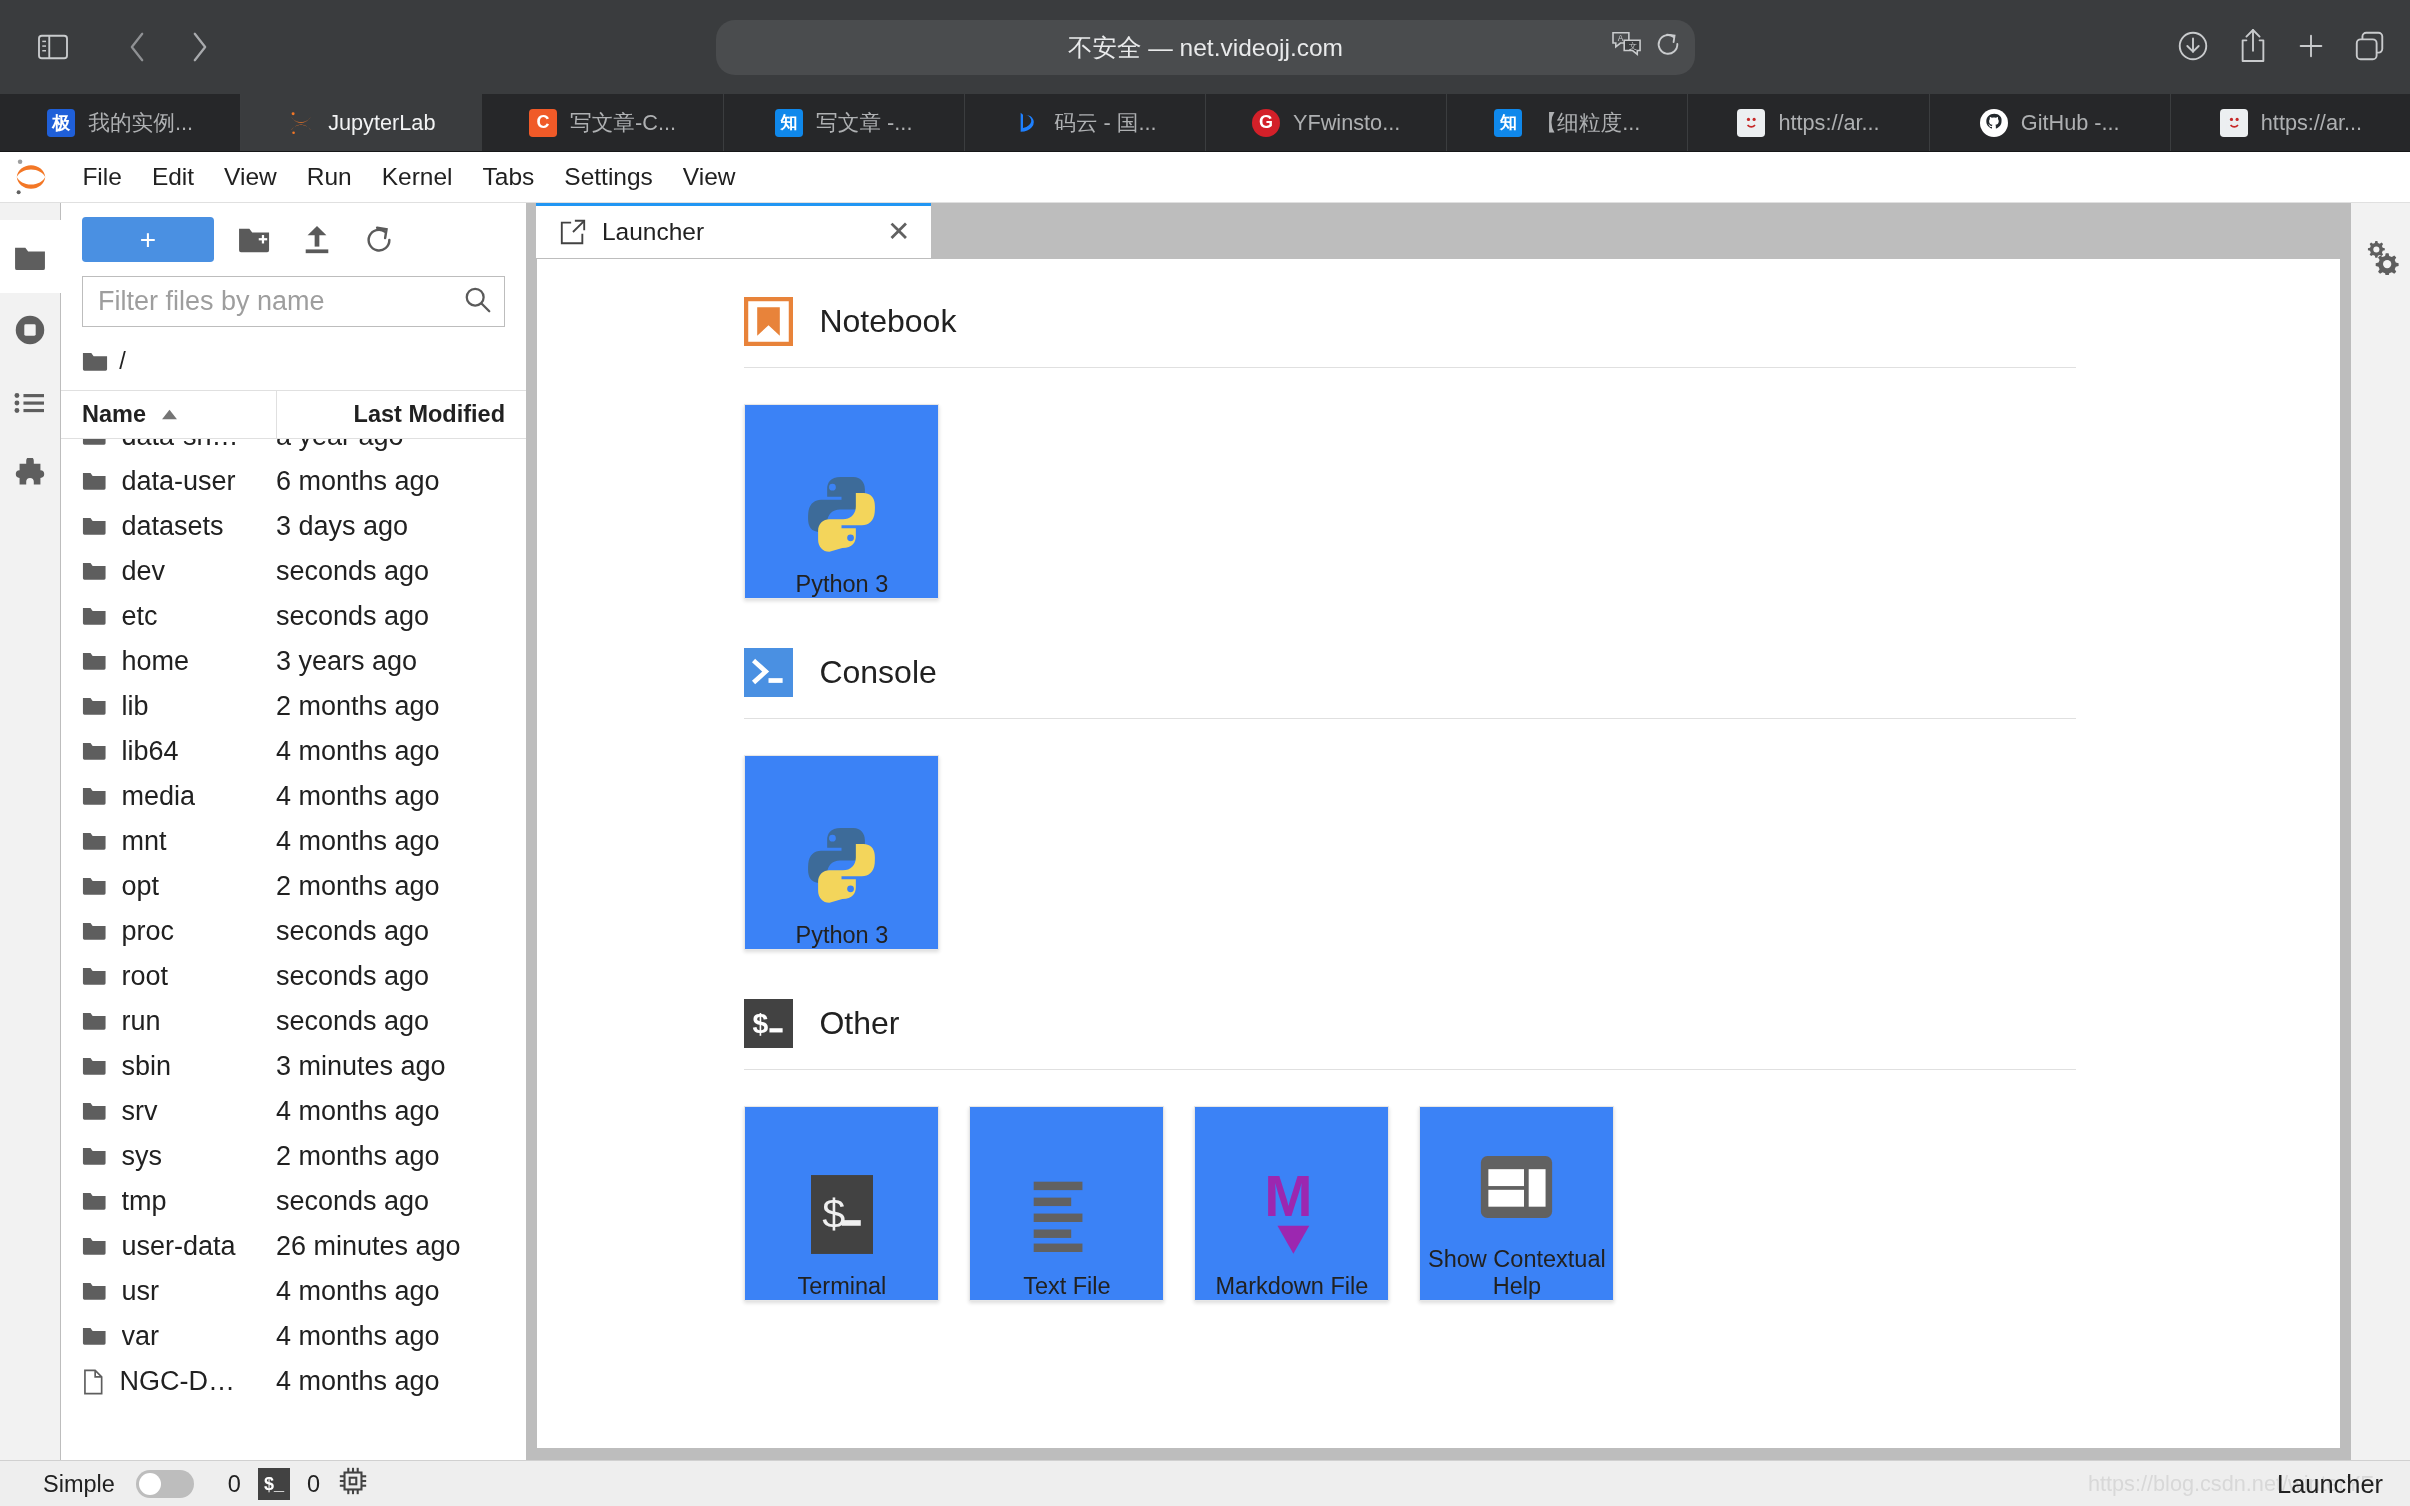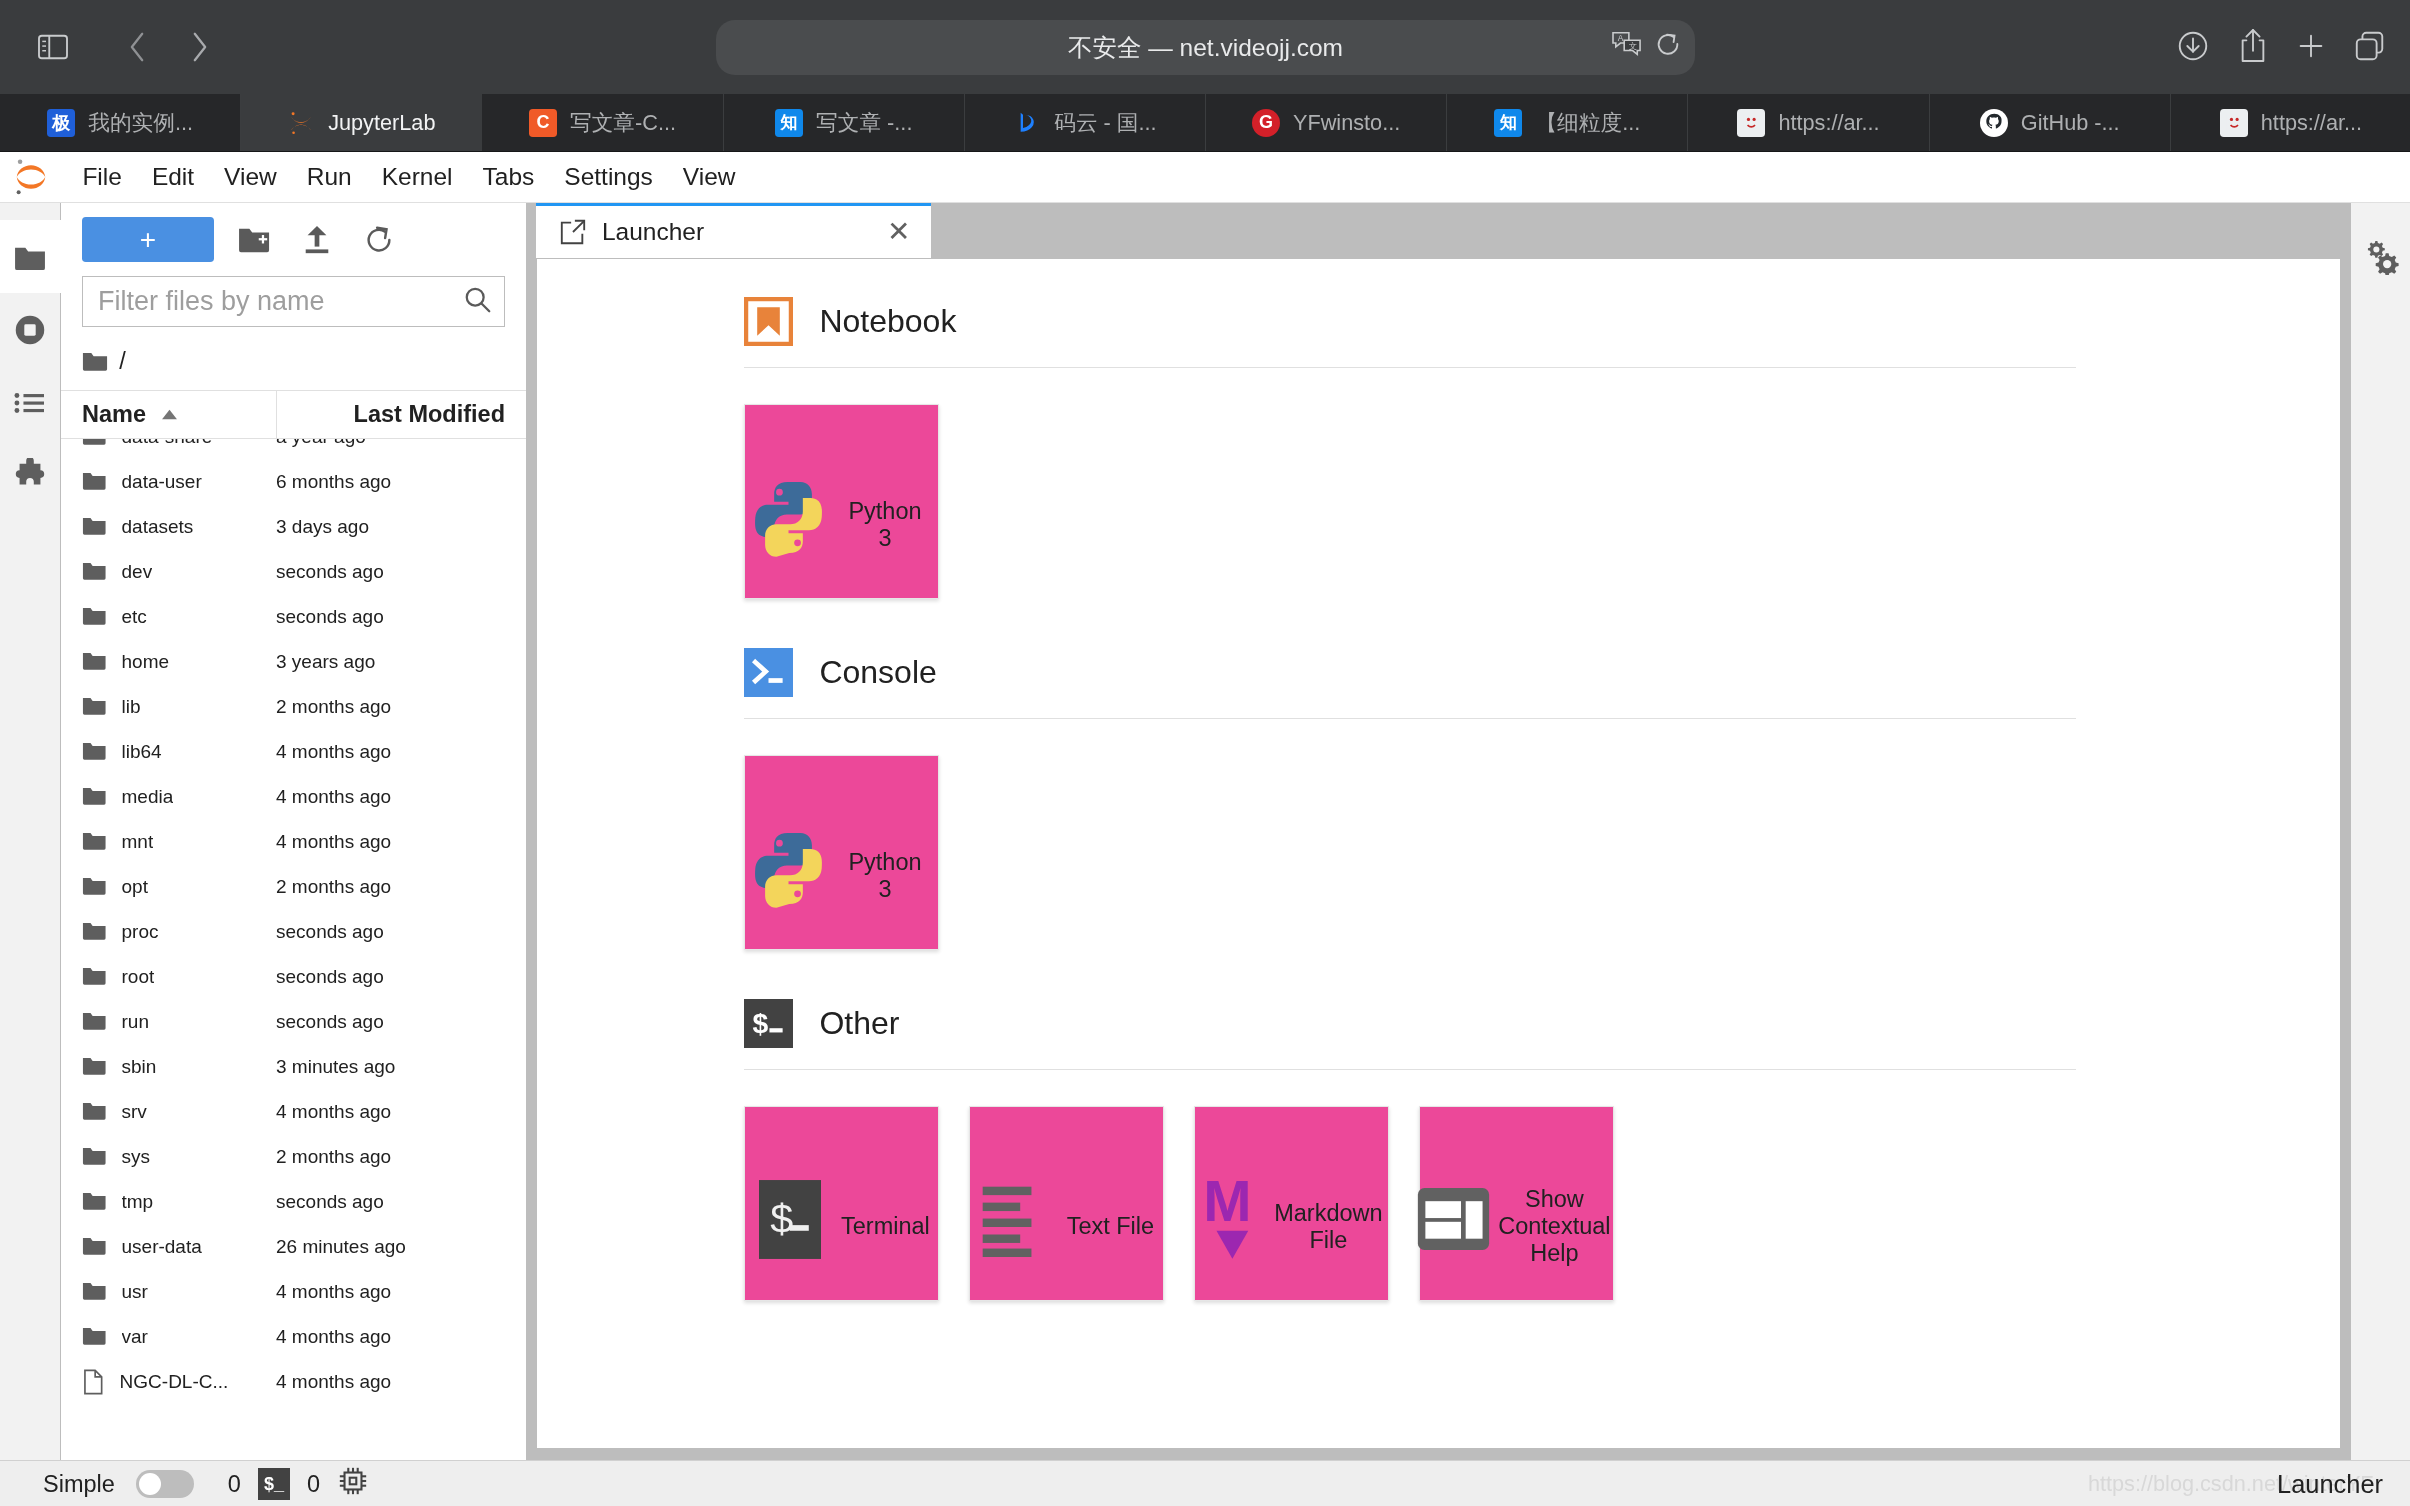--- a/index.html
+++ b/index.html
@@ -170,21 +170,21 @@
     align-items: center;
     font-size: 23.5px; font-weight: bold; color: #212121;
   }
   .fb-header .col-name { flex: 1 1 auto; padding-left: 21px; display:flex; align-items:center; gap:13px;}
   .fb-header .col-mod { width: 250px; flex: 0 0 250px; text-align: right; padding-right: 21px; border-left: 0.9px solid #e0e0e0; height:100%; display:flex;align-items:center;justify-content:flex-end;}
 
   .fb-list { flex: 1 1 auto; overflow: hidden; position: relative; }
   .fb-row {
     display: flex; align-items: center;
     height: 45px;
-    font-size: 19px; color: #212121; gap: 27px;
+    font-size: 27px; color: #212121; gap: 27px;
   }
   .fb-row .rn { flex: 1 1 auto; padding-left: 21px; display: flex; align-items: center; gap: 15px; overflow:hidden; }
   .fb-row .rn .nm { white-space: nowrap; overflow: hidden; text-overflow: ellipsis; }
   .fb-row .rm { width: 250px; flex: 0 0 250px; text-align: left; padding-right: 21px; }
 
   .folder-ico { width: 24.5px; height: 21px; flex:0 0 24.5px; }
   .file-ico { width: 22.6px; height: 26px; flex:0 0 22.6px; }
 
   
   .content-wrap { flex: 1 1 auto; display: flex; flex-direction: column; min-width: 0; background:#bdbdbd; }
@@ -222,25 +222,25 @@
     display: flex; align-items: center; gap: 26px;
     margin: 0 0 0 207px;
   }
   .lsec-head .sec-ico { width: 49px; height: 49px; flex: 0 0 49px; }
   .lsec-head .sec-title { font-size: 32px; color: #212121; }
   .lsec-rule { height: 0.9px; background: #e0e0e0; margin: 21px 264px 0 207px; }
 
   .lcards { display: flex; gap: 30px; padding: 36px 0 0 207px; }
   .lcard {
     width: 195px; height: 195px;
-    background: #ec4899;
+    background: #3b82f6;
     border: 0.9px solid #e6e6e6;
     box-shadow: 0 1.9px 3.8px rgba(0,0,0,.14);
-    display: flex; 
-    align-items: center; justify-content: center;
+    display: flex; flex-direction: column;
+    align-items: center; justify-content: flex-end;
     padding-top: 32px;
     text-align: center;
   }
   .lcard .card-ico { width: 87px; height: 87px; display:flex;align-items:center;justify-content:center; }
   .lcard .card-label {
     margin-top: 15px;
     font-size: 23.5px; color: #212121;
     line-height: 1.15;
     padding: 0 7.5px;
   }

